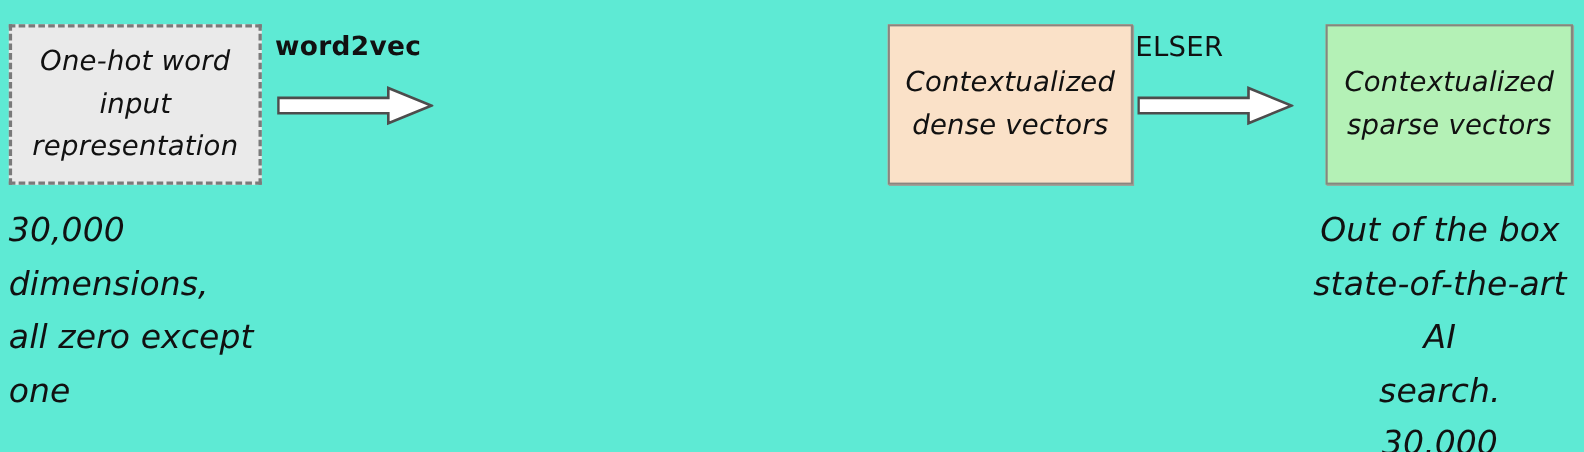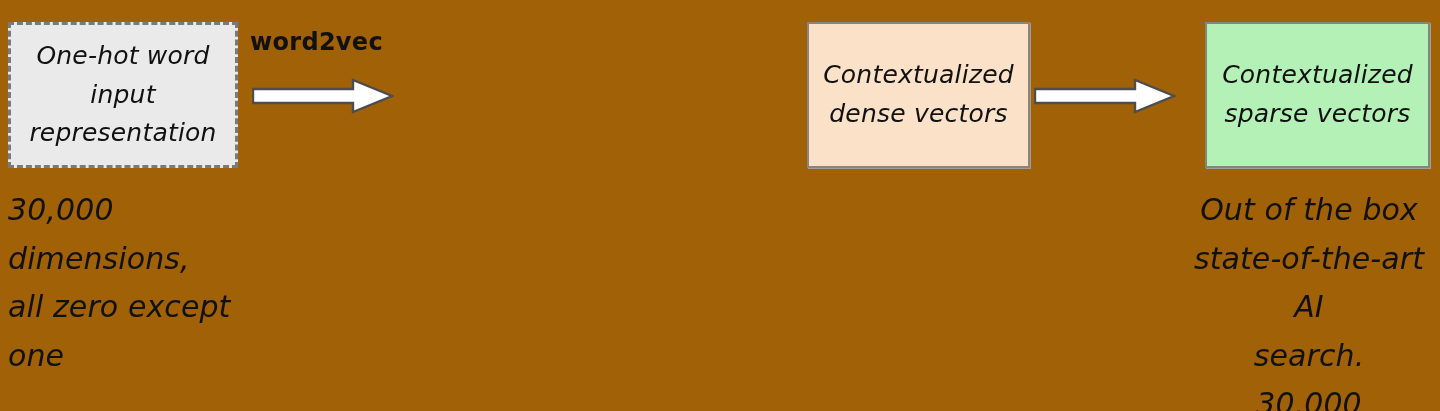--- a/index.html
+++ b/index.html
@@ -10,21 +10,21 @@
   body {
     width: 1440px;
     height: 411px;
     font-family: "DejaVu Sans", sans-serif;
     overflow: hidden;
   }
   #canvas {
     position: relative;
     width: 1440px;
     height: 411px;
-    background: #a16207;
+    background: #5eead4;
   }
 
   
   .stage {
     position: absolute;
     top: 0;
     height: 411px;
   }
   .stage-1 { left: 0px;    width: 262px; }
   .stage-2 { left: 400px;  width: 246px; }
@@ -155,20 +155,21 @@
 
 
   <div class="stage stage-3">
     <div class="box box-3">
       <span class="box-label">Contextualized
 dense vectors</span>
     </div>
   </div>
 
   <div class="connector conn-3">
+    <div class="conn-label">ELSER</div>
     <div class="arrow-wrap">
       <svg viewBox="0 0 142 36" preserveAspectRatio="none" aria-hidden="true">
         <polygon points="1,11 101,11 101,2 140,18 101,34 101,25 1,25" fill="#ffffff" stroke="#4d4d4d" stroke-width="2.4" stroke-linejoin="miter"></polygon>
       </svg>
     </div>
   </div>
 
   <div class="stage stage-4">
     <div class="box box-4">
       <span class="box-label">Contextualized

